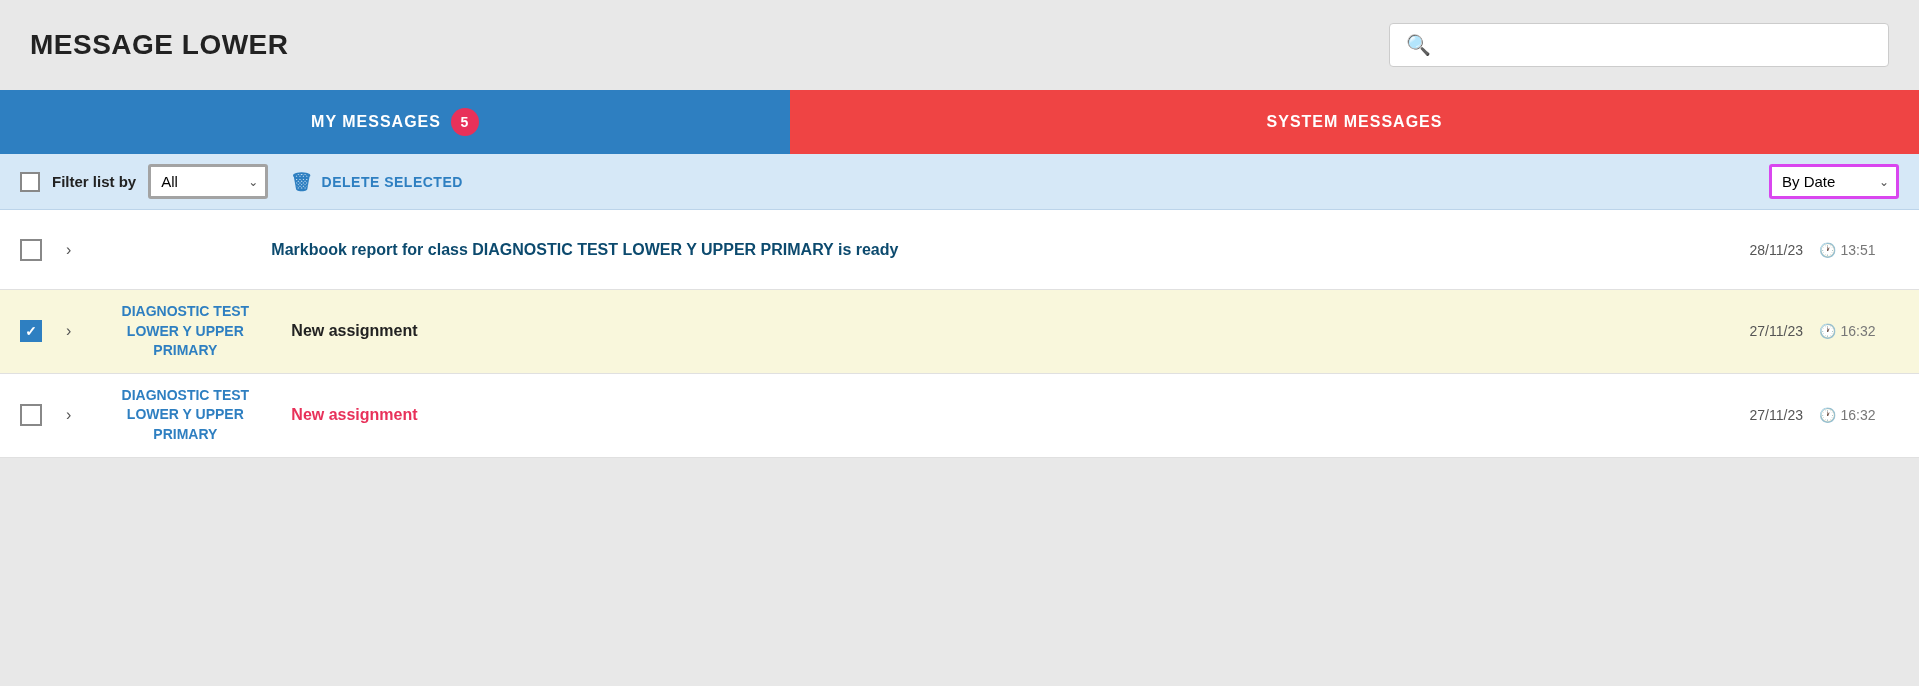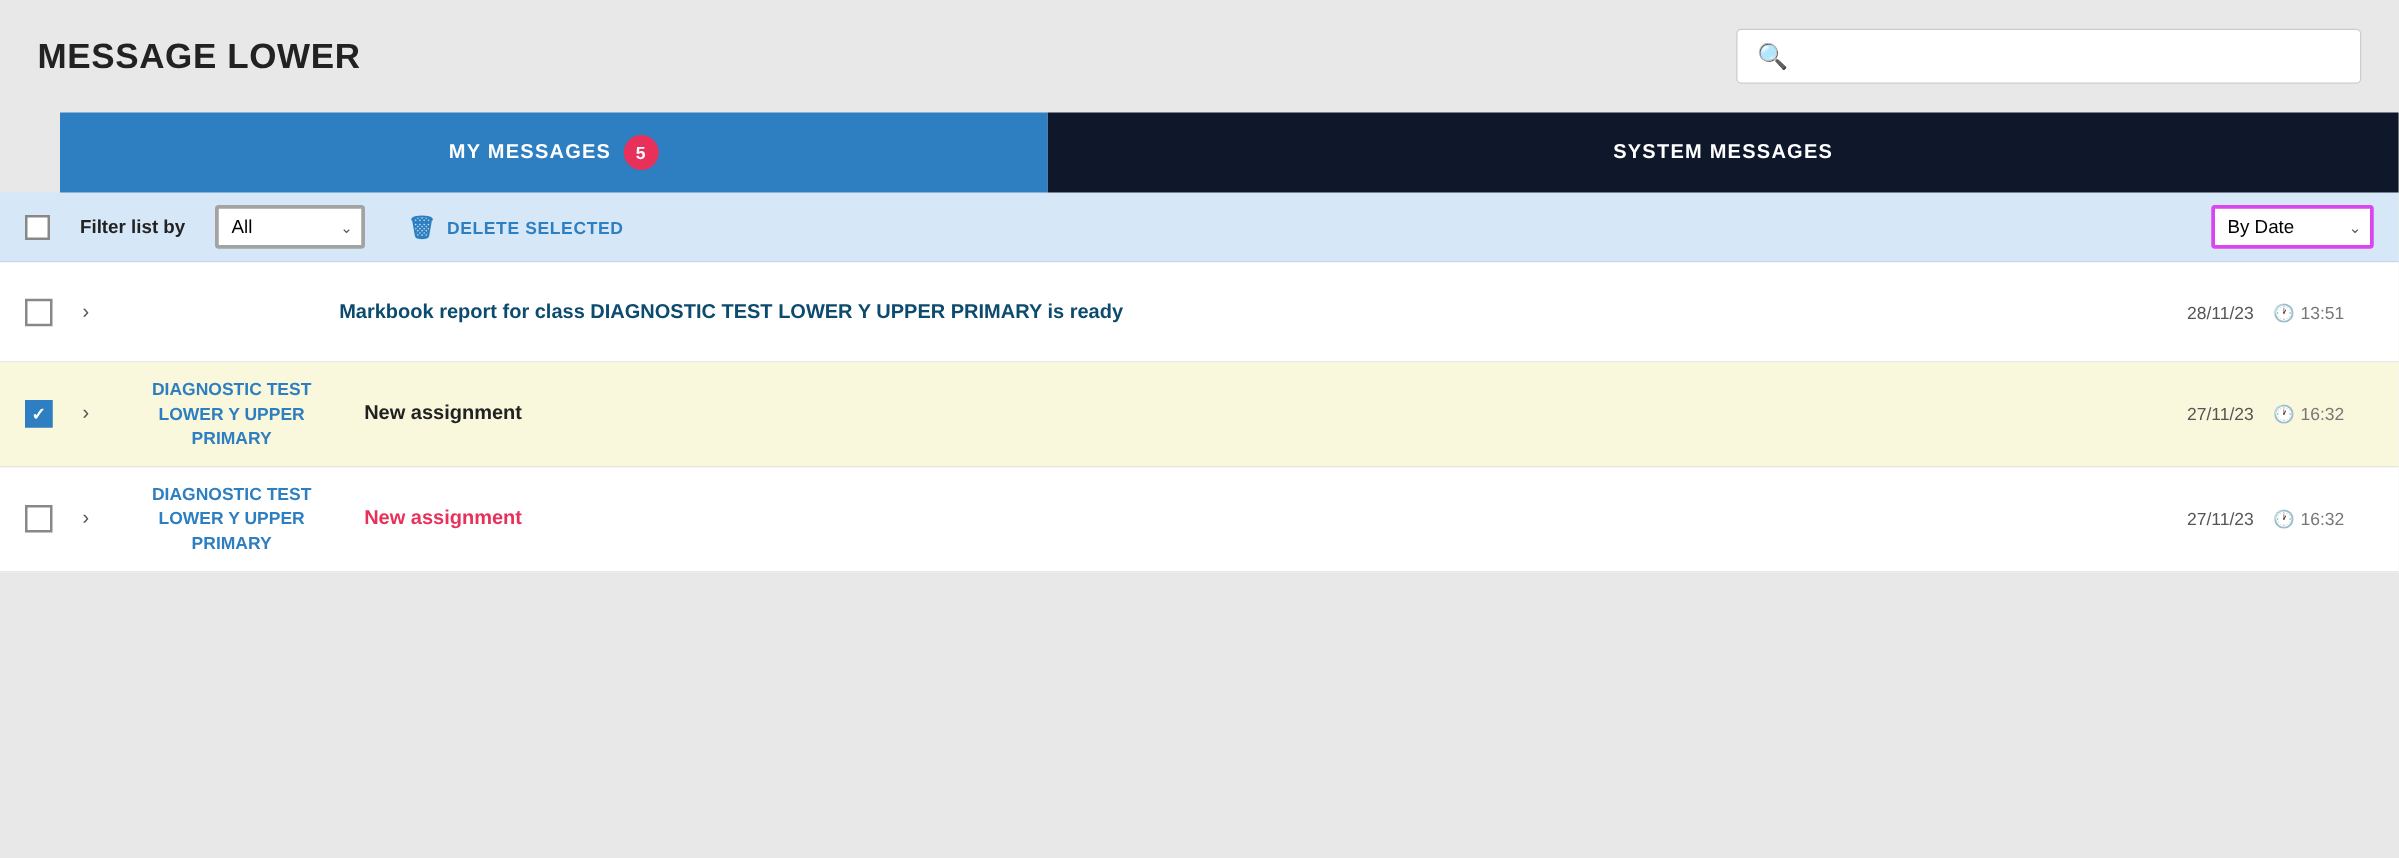--- a/index.html
+++ b/index.html
@@ -45,38 +45,37 @@
       outline: none;
       font-size: 16px;
       width: 100%;
       background: transparent;
     }
 
     
     .tabs-bar {
       display: flex;
       width: 100%;
-      padding-left: 48px;
     }
     .tab-my-messages {
       background: #2e7fc1;
       color: #fff;
       flex: 0 0 790px;
       display: flex;
       align-items: center;
       justify-content: center;
       padding: 18px 30px;
       font-size: 16px;
       font-weight: 700;
       letter-spacing: 1px;
       cursor: pointer;
       position: relative;
     }
     .tab-system-messages {
-      background: #0f172a;
+      background: #ef4444;
       color: #fff;
       flex: 1;
       display: flex;
       align-items: center;
       justify-content: center;
       padding: 18px 30px;
       font-size: 16px;
       font-weight: 700;
       letter-spacing: 1px;
       cursor: pointer;
@@ -95,21 +94,21 @@
       margin-left: 10px;
     }
 
     
     .filter-bar {
       background: #d6e8f7;
       display: flex;
       align-items: center;
       padding: 10px 20px;
       min-height: 56px;
-      gap: 24px;
+      gap: 12px;
       border-bottom: 1px solid #bcd4ea;
     }
     .filter-checkbox {
       width: 20px;
       height: 20px;
       border: 2px solid #888;
       background: #fff;
       display: inline-block;
       cursor: pointer;
     }

